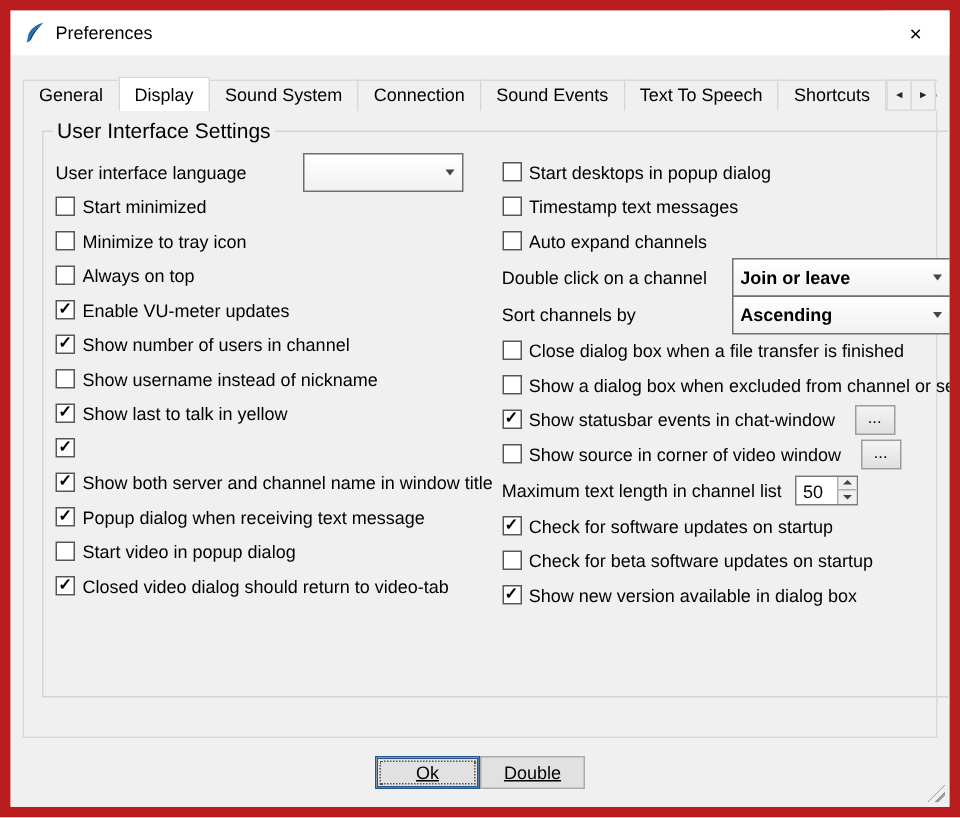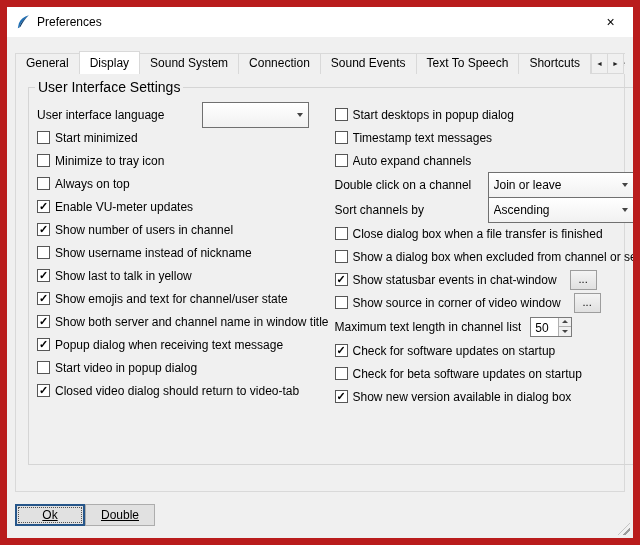--- a/index.html
+++ b/index.html
@@ -112,20 +112,21 @@
   .lbl, .cb-lbl { white-space: nowrap; overflow: hidden; }
   
   .lang-row .lbl { flex: 0 0 160px; }
   .combo {
     display: flex; align-items: center; justify-content: space-between;
     height: 21px;
     border: 1px solid #707070;
     background: linear-gradient(#ffffff, #f1f1f1);
     padding: 12px 5px;
     cursor: default;
+    font-weight: bold;
   }
   .combo.lang { flex: 0 0 107px; }
   .combo.wide { flex: 0 0 146px; }
   .combo-val { white-space: nowrap; overflow: hidden; }
   .combo-arrow {
     width: 0; height: 0;
     border-left: 3.5px solid transparent;
     border-right: 3.5px solid transparent;
     border-top: 4px solid #444;
     margin-left: 6px; flex: 0 0 auto;
@@ -176,21 +177,21 @@
     border-bottom: 3.5px solid #444;
   }
   .tri-down {
     width: 0; height: 0;
     border-left: 3px solid transparent; border-right: 3px solid transparent;
     border-top: 3.5px solid #444;
   }
   
   .btn-row {
     flex: 0 0 46px;
-    display: flex; align-items: center; 
+    display: flex; align-items: center; justify-content: center;
   }
   .btn {
     min-width: 70px; height: 22px;
     border: 1px solid #adadad;
     background: #e1e1e1;
     font-size: 12px;
     font-family: "Liberation Sans", sans-serif;
     text-decoration: underline;
     cursor: pointer;
   }
@@ -287,21 +288,20 @@
                 <div class="row">
                   <span class="cb"></span>
                   <span class="cb-lbl">Show username instead of nickname</span>
                 </div>
                 <div class="row">
                   <span class="cb">✓</span>
                   <span class="cb-lbl">Show last to talk in yellow</span>
                 </div>
                 <div class="row">
                   <span class="cb">✓</span>
-                  <span class="cb-lbl">Show emojis and text for channel/user state</span>
                 </div>
                 <div class="row">
                   <span class="cb">✓</span>
                   <span class="cb-lbl">Show both server and channel name in window title</span>
                 </div>
                 <div class="row">
                   <span class="cb">✓</span>
                   <span class="cb-lbl">Popup dialog when receiving text message</span>
                 </div>
                 <div class="row">

